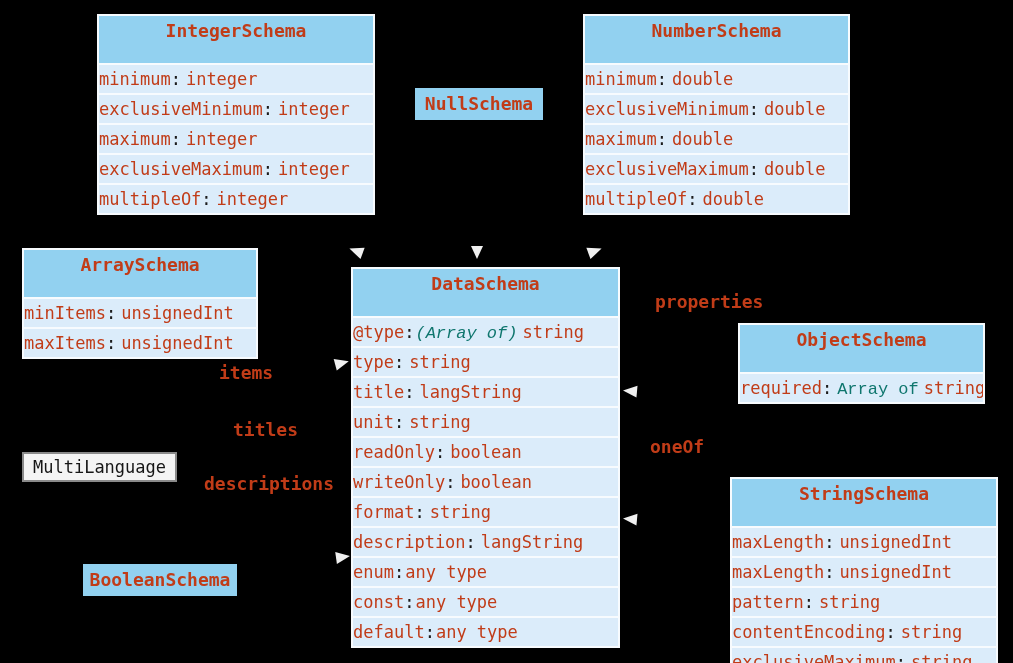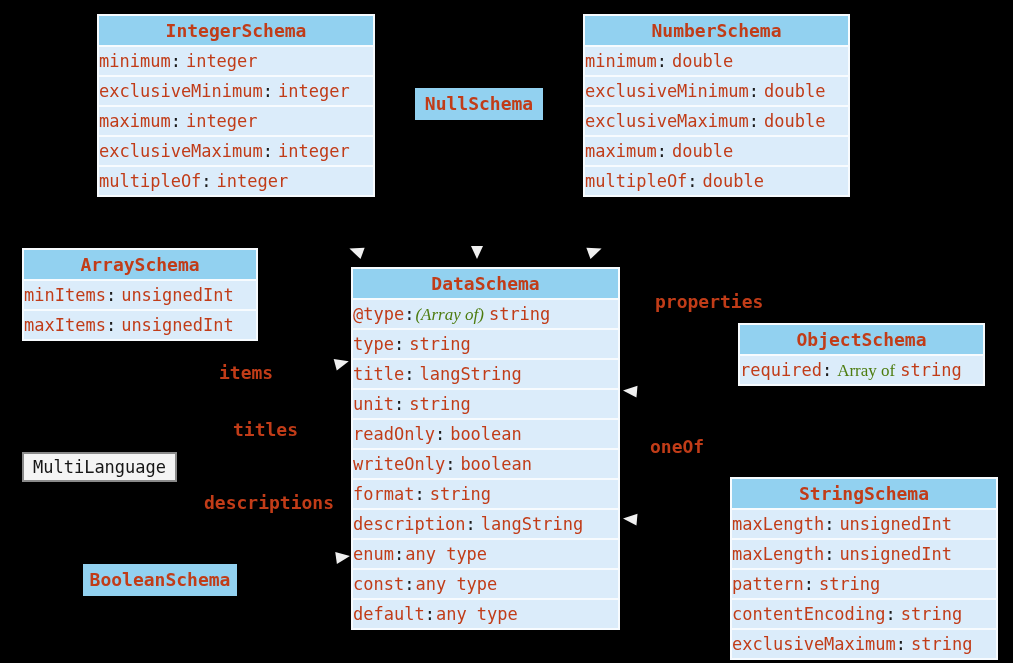--- a/index.html
+++ b/index.html
@@ -3,31 +3,31 @@
 <meta charset="utf-8">
 <style>
   html,body{margin:0;padding:0;background:#000;}
   .canvas{
     position:relative;width:1013px;height:663px;background:#000000;
     font-family:"DejaVu Sans Mono","Liberation Mono",monospace;overflow:hidden;
   }
   
   .schema-table{position:absolute;background:#f7fbfe;padding:2px;box-sizing:border-box;}
   .thead{
-    height:29px;line-height:29px;text-align:center;background:#92d1f0;
+    height:47px;line-height:29px;text-align:center;background:#92d1f0;
     color:#c13c18;font-weight:bold;font-size:18px;white-space:nowrap;overflow:hidden;
   }
   .trow{
     height:28px;line-height:28px;margin-top:2px;background:#dbecfa;
     font-size:17px;padding:0 0;white-space:nowrap;overflow:hidden;
   }
   .fname,.ftype{color:#c13c18;}
   .colon{color:#1b1b1b;margin-right:5px;}
   .colon.tight{margin-right:1px;}
-  .ann{color:#4d7c0f;font-family:Liberation Serif, serif;margin-right:5px;}
+  .ann{color:#0f766e;font-family:Liberation Mono, monospace;margin-right:5px;}
   .ann.it{font-style:italic;}
   
   .simple-box{
     position:absolute;text-align:center;font-weight:bold;font-size:18px;
     box-sizing:border-box;white-space:nowrap;
   }
   .simple-box.blue{background:#92d1f0;color:#c13c18;}
   .simple-box.white{background:#f4f4f4;color:#161616;border:2px solid #8a8a8a;font-weight:normal;}
   
   .edge-label{
@@ -50,22 +50,22 @@
     <div class="trow"><span class="fname">exclusiveMinimum</span><span class="colon">:</span><span class="ftype">integer</span></div>
     <div class="trow"><span class="fname">maximum</span><span class="colon">:</span><span class="ftype">integer</span></div>
     <div class="trow"><span class="fname">exclusiveMaximum</span><span class="colon">:</span><span class="ftype">integer</span></div>
     <div class="trow"><span class="fname">multipleOf</span><span class="colon">:</span><span class="ftype">integer</span></div>
   </div>
 
   <div class="schema-table" style="left:583px;top:14px;width:267px;">
     <div class="thead">NumberSchema</div>
     <div class="trow"><span class="fname">minimum</span><span class="colon">:</span><span class="ftype">double</span></div>
     <div class="trow"><span class="fname">exclusiveMinimum</span><span class="colon">:</span><span class="ftype">double</span></div>
+    <div class="trow"><span class="fname">maximum</span><span class="colon">:</span><span class="ftype">double</span></div>
     <div class="trow"><span class="fname">exclusiveMaximum</span><span class="colon">:</span><span class="ftype">double</span></div>
-    <div class="trow"><span class="fname">maximum</span><span class="colon">:</span><span class="ftype">double</span></div>
     <div class="trow"><span class="fname">multipleOf</span><span class="colon">:</span><span class="ftype">double</span></div>
   </div>
 
   <div class="simple-box blue" style="left:415px;top:88px;width:128px;height:32px;line-height:32px;"><span>NullSchema</span></div>
 
   <div class="schema-table" style="left:22px;top:248px;width:236px;">
     <div class="thead">ArraySchema</div>
     <div class="trow"><span class="fname">minItems</span><span class="colon">:</span><span class="ftype">unsignedInt</span></div>
     <div class="trow"><span class="fname">maxItems</span><span class="colon">:</span><span class="ftype">unsignedInt</span></div>
   </div>
@@ -99,21 +99,21 @@
     <div class="trow"><span class="fname">exclusiveMaximum</span><span class="colon">:</span><span class="ftype">string</span></div>
   </div>
 
   <div class="simple-box white" style="left:22px;top:452px;width:155px;height:30px;line-height:26px;font-size:17px;"><span>MultiLanguage</span></div>
 
   <div class="simple-box blue" style="left:83px;top:564px;width:154px;height:32px;line-height:32px;"><span>BooleanSchema</span></div>
 
   <div class="edge-label" style="left:655px;top:291px;">properties</div>
   <div class="edge-label" style="left:219px;top:362px;">items</div>
   <div class="edge-label" style="left:233px;top:419px;">titles</div>
-  <div class="edge-label" style="left:204px;top:492px;">descriptions</div>
+  <div class="edge-label" style="left:204px;top:473px;">descriptions</div>
   <div class="edge-label" style="left:650px;top:436px;">oneOf</div>
 
   <div class="arr arr-left" style="left:349px;top:245px;transform:rotate(20deg);"></div>
   <div class="arr arr-down" style="left:471px;top:246px;"></div>
   <div class="arr arr-right" style="left:588px;top:245px;transform:rotate(-20deg);"></div>
   <div class="arr arr-right" style="left:335px;top:357px;transform:rotate(-15deg);"></div>
   <div class="arr arr-right" style="left:336px;top:551px;transform:rotate(-8deg);"></div>
   <div class="arr arr-left" style="left:623px;top:385px;transform:rotate(5deg);"></div>
   <div class="arr arr-left" style="left:623px;top:513px;transform:rotate(5deg);"></div>
 

